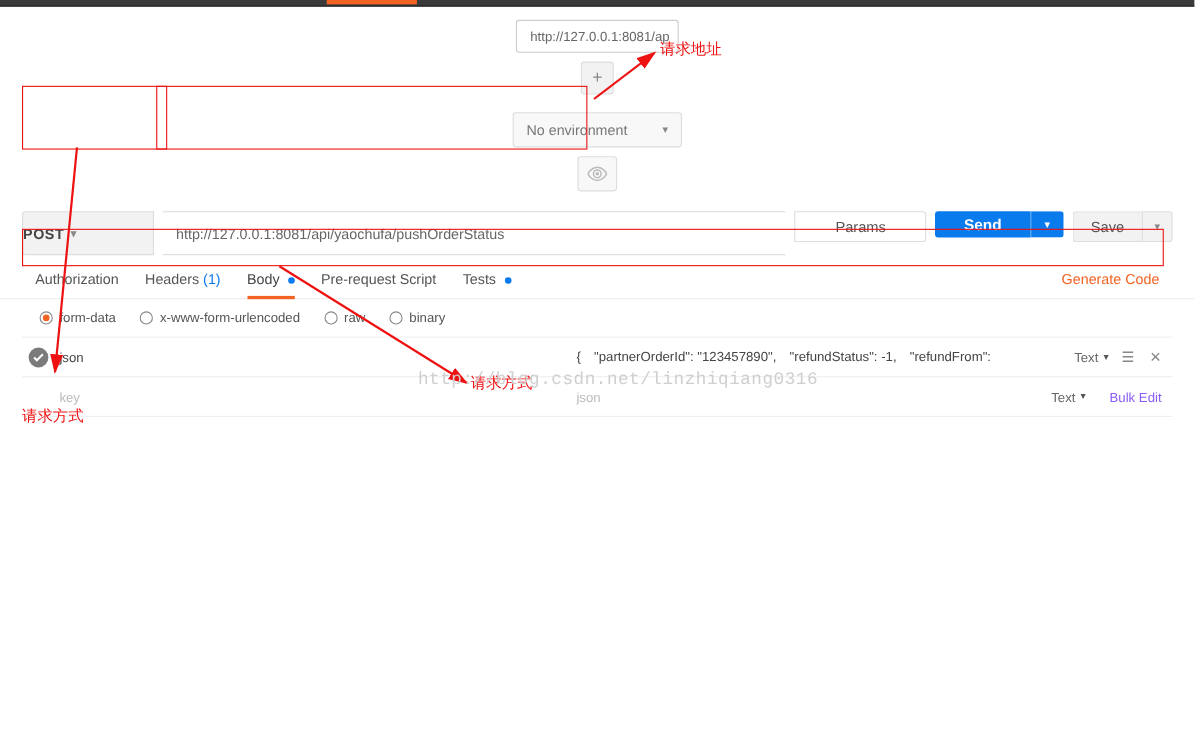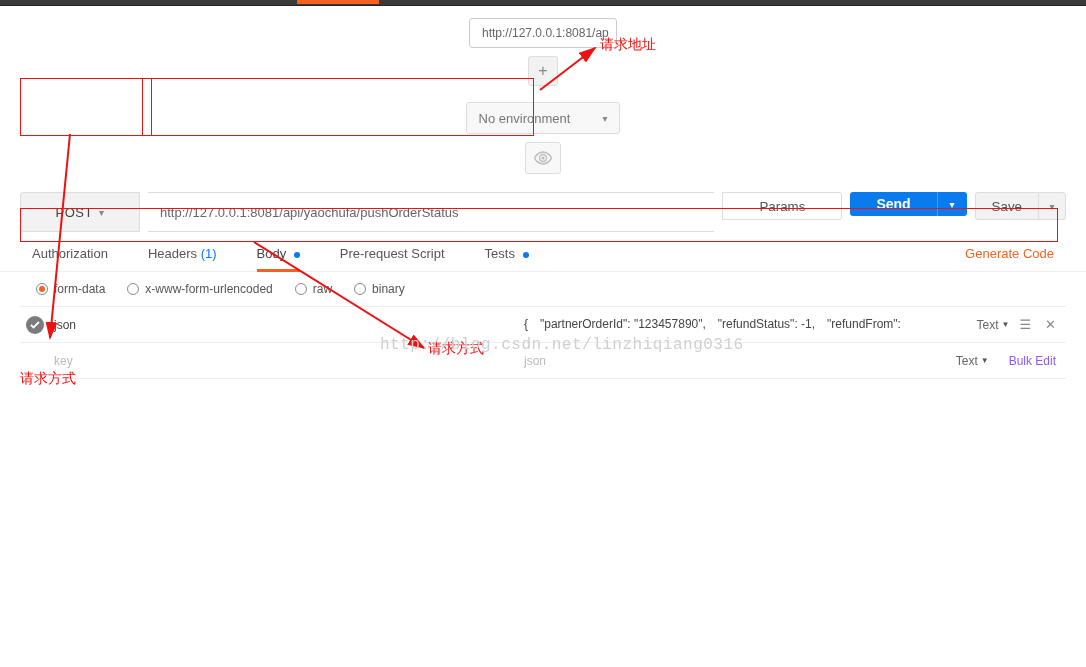--- a/index.html
+++ b/index.html
@@ -87,28 +87,27 @@
 
     .request-row {
       display: flex;
       align-items: stretch;
       padding: 10px 20px 0 20px;
       gap: 8px;
     }
     .method-select {
       display: flex;
       align-items: center;
-      justify-content: center;
       gap: 6px;
       background: #f2f2f2;
       border: 1px solid #ddd;
       border-radius: 3px 0 0 3px;
       width: 120px;
       height: 40px;
-      font-weight: 400;
+      font-weight: 700;
       letter-spacing: 0.5px;
       color: #444;
       cursor: pointer;
     }
     .url-input {
       flex: 1;
       border: 1px solid #ddd;
       border-left: none;
       border-right: none;
       height: 40px;
@@ -170,21 +169,21 @@
       width: 28px;
       display: flex; align-items: center; justify-content: center;
       color: #888;
       cursor: pointer;
     }
 
     .tabs-row {
       display: flex;
       align-items: center;
       padding: 14px 20px 0 32px;
-      gap: 40px;
+      gap: 24px;
       border-bottom: 1px solid #eee;
       position: relative;
     }
     .req-tab {
       padding-bottom: 10px;
       color: #555;
       cursor: pointer;
       font-size: 13px;
       position: relative;
     }

